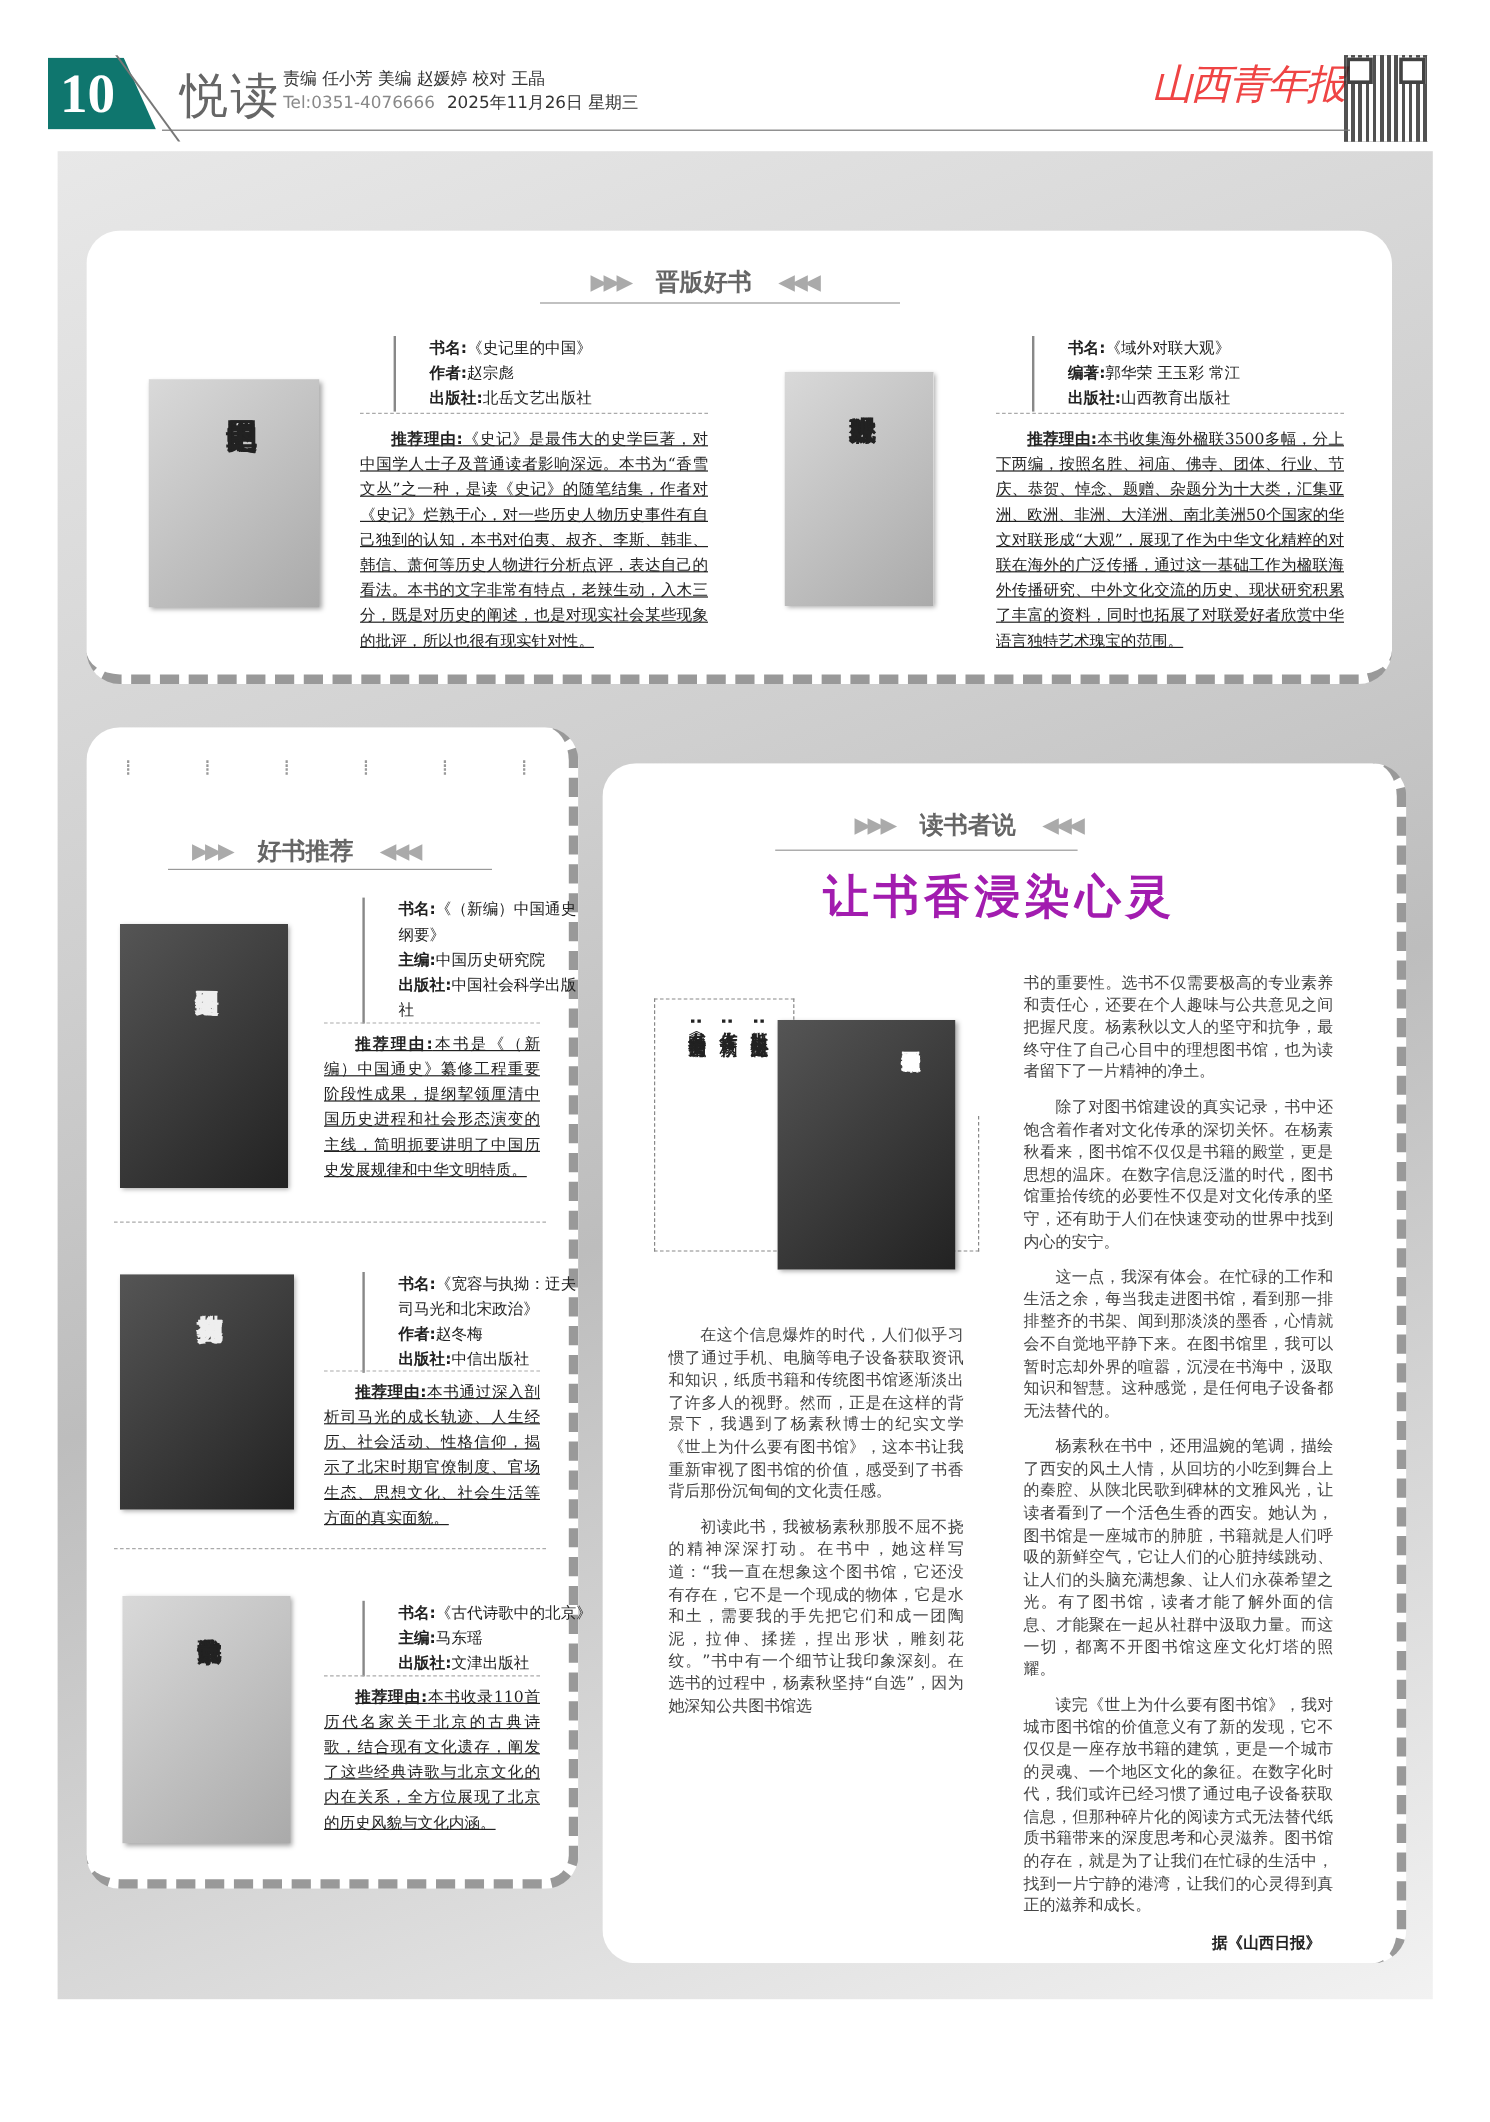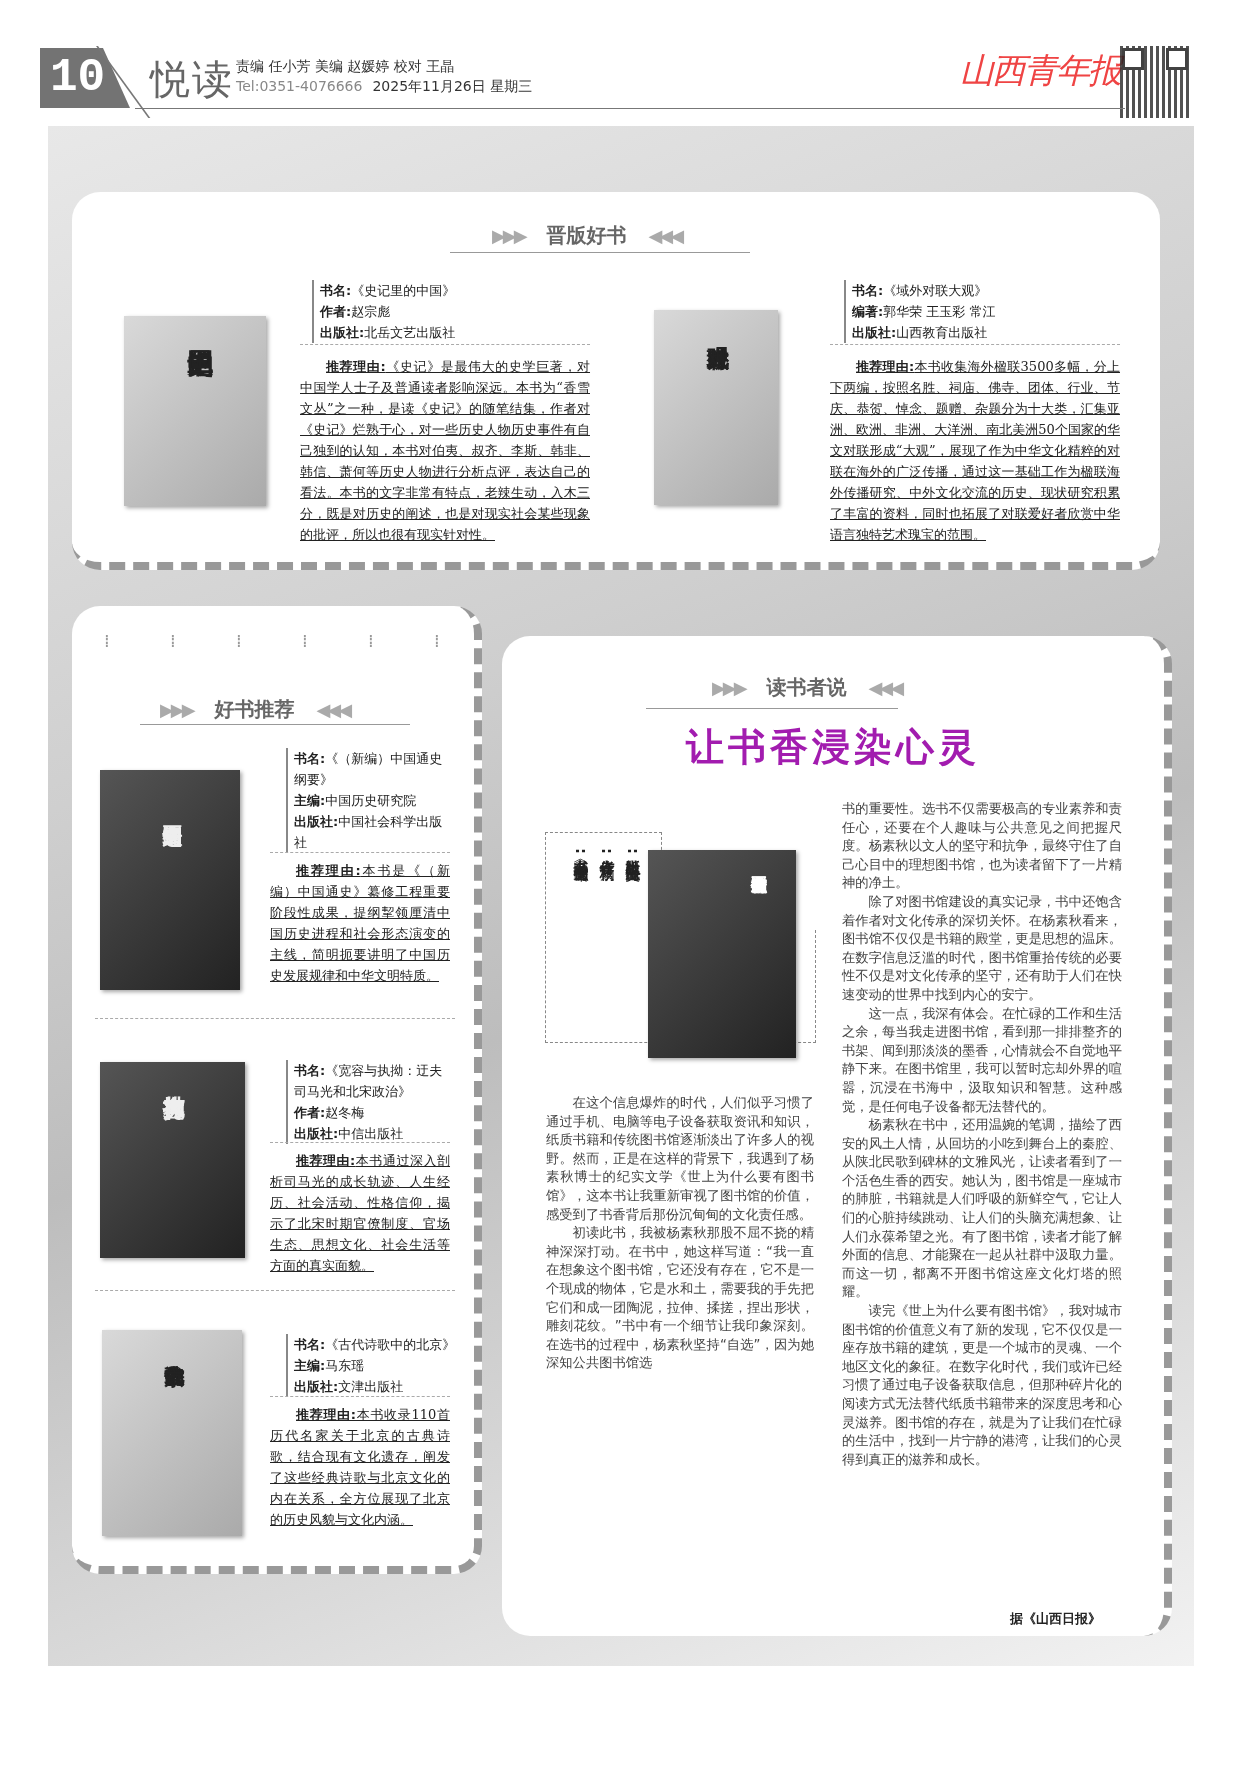--- a/index.html
+++ b/index.html
@@ -1,54 +1,54 @@
 <!DOCTYPE html>
 <html><head>
 <meta charset="utf-8">
 <style>
   html,body{margin:0;padding:0;}
   body{width:1242px;height:1768px;background:#fff;position:relative;overflow:hidden;font-family:"DejaVu Serif",serif;color:#222;}
   .hdr{position:absolute;left:0;top:0;width:1242px;height:120px;}
-  .pg-num{position:absolute;left:40px;top:48px;width:90px;height:60px;background:#737373;color:#fff;font-family:Liberation Mono, monospace;font-weight:bold;font-size:46px;line-height:60px;text-indent:10px;clip-path:polygon(0 0,70% 0,100% 100%,0 100%);}
+  .pg-num{position:absolute;left:40px;top:48px;width:90px;height:60px;background:#0f766e;color:#fff;font-family:Liberation Serif, serif;font-weight:bold;font-size:46px;line-height:60px;text-indent:10px;clip-path:polygon(0 0,70% 0,100% 100%,0 100%);}
   .pg-diag{position:absolute;left:96px;top:46px;width:2px;height:72px;background:#777;transform:skewX(36deg);transform-origin:top;}
   .hdr-line{position:absolute;left:135px;top:108px;width:990px;height:1px;background:#777;}
   .sec-name{position:absolute;left:150px;top:52px;font-size:40px;color:#666;font-family:"DejaVu Serif",serif;letter-spacing:2px;}
   .credits{position:absolute;left:236px;top:56px;font-family:"DejaVu Sans",sans-serif;font-size:14px;color:#333;line-height:20px;}
   .credits .tel{color:#888;margin-right:10px;}
   .brand{position:absolute;left:960px;top:48px;font-family:"DejaVu Serif",serif;font-style:italic;font-size:34px;color:#ef4444;letter-spacing:-2px;}
   .qr{position:absolute;left:1120px;top:46px;width:70px;height:72px;background:
       repeating-linear-gradient(90deg,#333 0 3px,#fff 3px 6px),#333;opacity:.85;}
   .qr::before{content:"";position:absolute;left:2px;top:2px;width:16px;height:16px;border:3px solid #222;background:#fff;}
   .qr::after{content:"";position:absolute;right:2px;top:2px;width:16px;height:16px;border:3px solid #222;background:#fff;}
   .bg{position:absolute;left:48px;top:126px;width:1146px;height:1540px;background:linear-gradient(160deg,#e8e8e8 0%,#cfcfcf 35%,#bdbdbd 55%,#dadada 80%,#f2f2f2 100%);}
   .panel{position:absolute;background:#fff;border-radius:28px;}
   .panel-top{left:72px;top:192px;width:1088px;height:370px;border-bottom:8px dashed #999;}
   .panel-left{left:72px;top:606px;width:402px;height:960px;border-right:8px dashed #999;border-bottom:8px dashed #999;}
   .panel-right{left:502px;top:636px;width:662px;height:1000px;border-right:8px dashed #999;border-top-right-radius:28px;}
   .sect-title{position:absolute;font-family:"DejaVu Sans",sans-serif;font-weight:bold;color:#666;font-size:20px;display:flex;align-items:center;gap:22px;}
   .sect-title .arr{color:#aaa;font-size:18px;letter-spacing:-3px;}
   .sect-line{position:absolute;height:1px;background:#999;}
-  .book-meta{position:absolute;border-left:2px solid #888;padding-left:6px;font-size:13px;line-height:21px;}
+  .book-meta{position:absolute;border-left:2px solid #888;padding-left:28px;font-size:13px;line-height:21px;margin-left:16px;}
   .book-meta b{font-family:"DejaVu Sans",sans-serif;font-weight:bold;}
   .dash-h{position:absolute;height:0;border-top:1px dashed #aaa;}
   .reason{position:absolute;font-size:13px;line-height:21px;text-align:justify;text-indent:2em;text-decoration:underline;}
   .reason b{font-family:"DejaVu Sans",sans-serif;}
   .cover{position:absolute;background:linear-gradient(135deg,#d9d9d9,#aaa);box-shadow:2px 2px 4px rgba(0,0,0,.35);}
   .cover.dark{background:linear-gradient(135deg,#555,#222);}
   .cover-title{position:absolute;color:#222;font-family:"DejaVu Serif",serif;font-weight:bold;writing-mode:vertical-rl;}
   .cover.dark .cover-title{color:#eee;}
   .sep{position:absolute;height:0;border-top:1px dashed #aaa;}
   .deco{position:absolute;top:630px;font-family:"DejaVu Sans",sans-serif;font-size:18px;color:#999;}
   .art-title{position:absolute;left:502px;top:722px;width:662px;text-align:center;font-family:"DejaVu Sans",sans-serif;font-weight:bold;font-size:38px;color:#a21caf;letter-spacing:4px;}
   .art-box{position:absolute;left:545px;top:832px;width:115px;height:210px;border:1px dashed #888;border-bottom:none;}
   .art-box2{position:absolute;left:545px;top:930px;width:270px;height:112px;border-right:1px dashed #888;border-bottom:1px dashed #888;}
   .vert-meta{position:absolute;top:848px;writing-mode:vertical-rl;font-size:15px;line-height:22px;}
   .vert-meta b{font-family:"DejaVu Sans",sans-serif;}
   .col{position:absolute;font-family:"DejaVu Sans",sans-serif;font-size:13.3px;line-height:18.6px;color:#444;text-align:justify;}
-  .col p{margin:0;text-indent:2em;}
+  .col p{margin:11px;text-indent:2em;}
   .source{position:absolute;left:1010px;top:1610px;font-family:"DejaVu Sans",sans-serif;font-weight:bold;font-size:13px;}
 </style>
 </head>
 <body>
 
 <div class="hdr">
   <div class="pg-num">10</div>
   <div class="pg-diag"></div>
   <div class="sec-name">悦读</div>
   <div class="credits">

